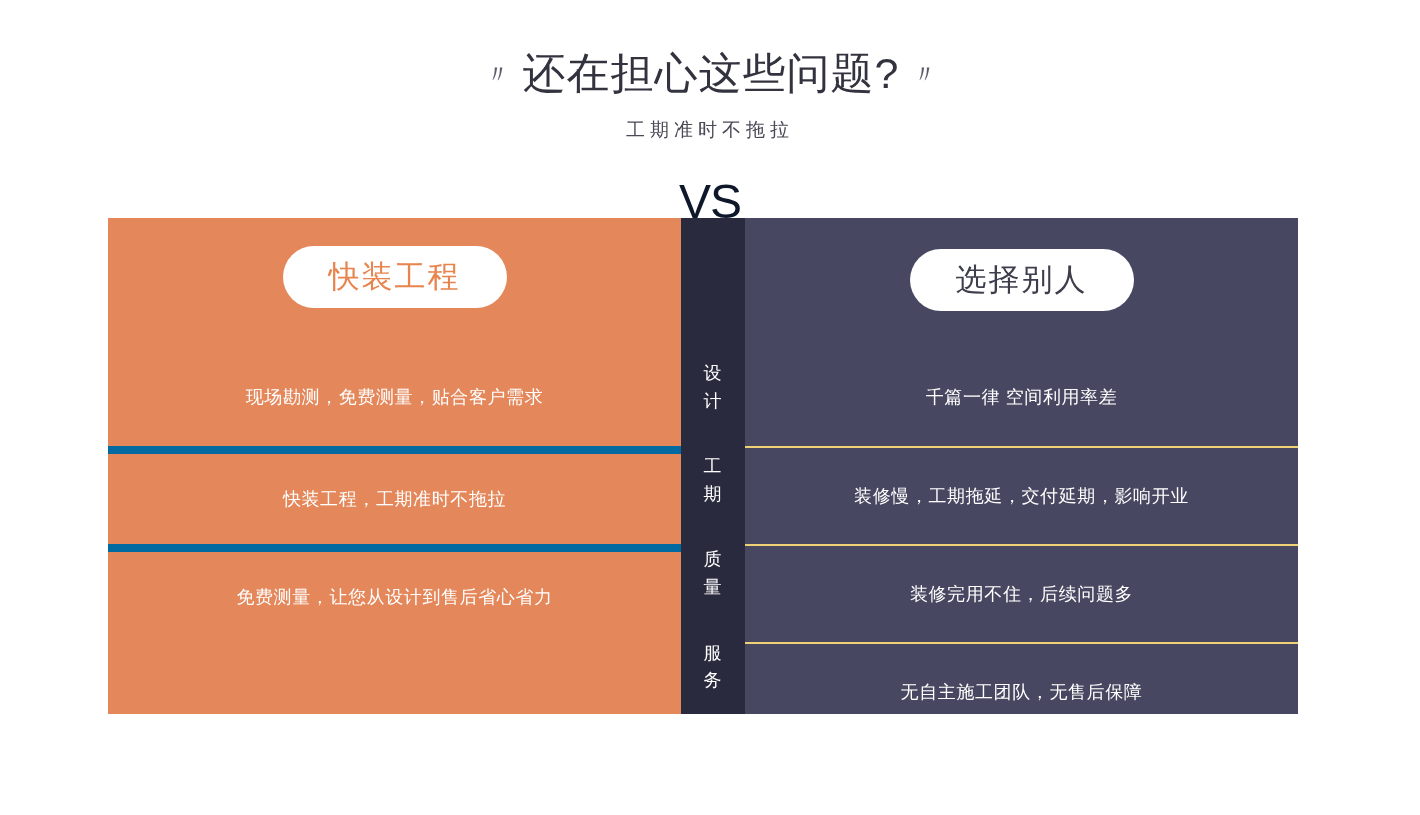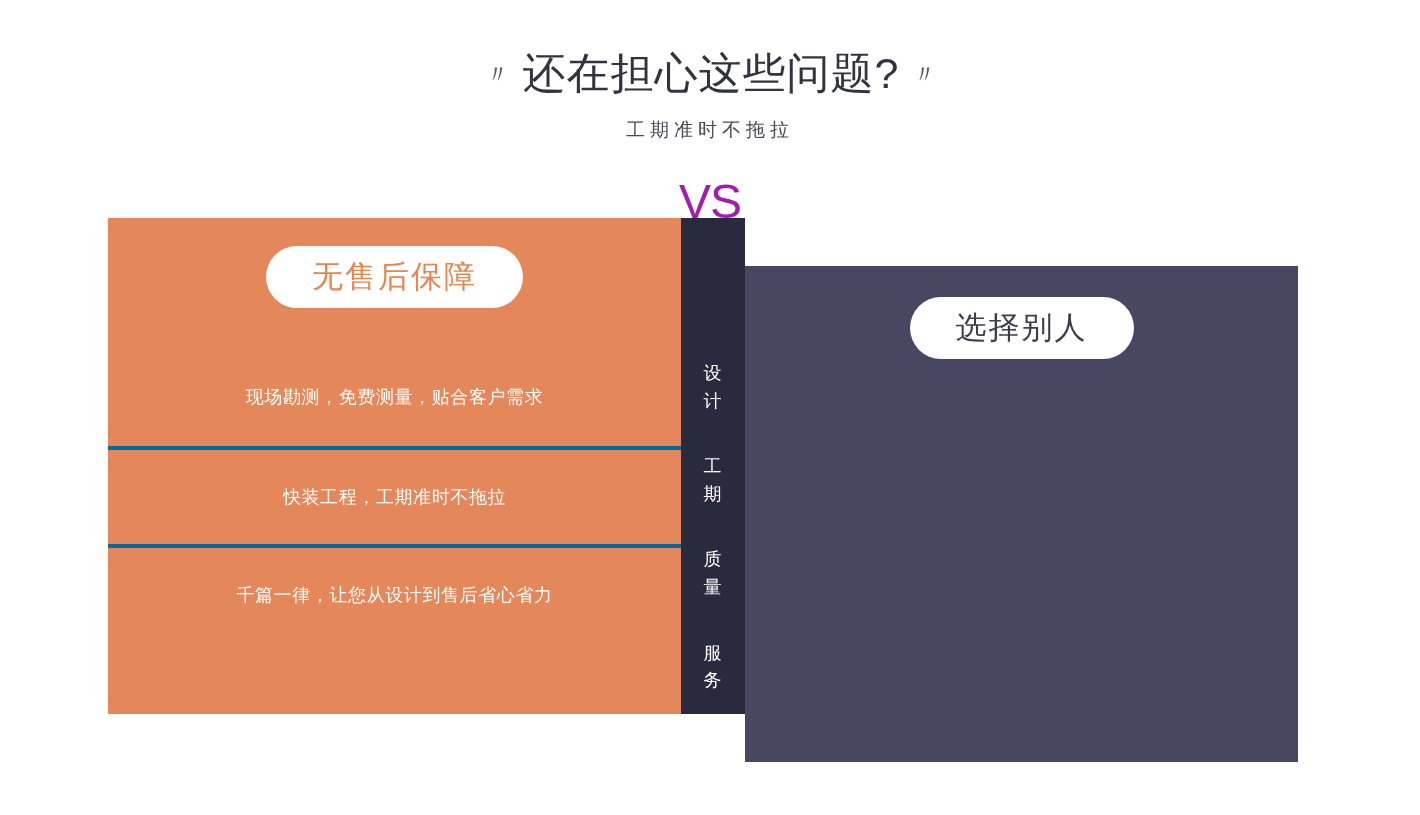--- a/index.html
+++ b/index.html
@@ -59,21 +59,21 @@
 
   
   .vs-badge {
     position: absolute;
     left: 0;
     top: 178px;
     width: 1420px;
     text-align: center;
     font-size: 48px;
     font-weight: 400;
-    color: #a21caf;
+    color: #0f172a;
     letter-spacing: -1px;
     z-index: 8;
     line-height: 1;
     font-family: "Liberation Sans", "DejaVu Sans", sans-serif;
     pointer-events: none;
   }
 
   
   .board {
     position: absolute;
@@ -96,21 +96,20 @@
   }
   .col-mid {
     width: 64px;
     background: #2a2a3e;
     display: flex;
     flex-direction: column;
   }
   .col-right {
     flex: 1;
     background: #474761;
-    margin-top: 48px;
   }
 
   
   .pill-wrap {
     height: 130px;
     display: flex;
     align-items: center;
     justify-content: center;
     box-sizing: border-box;
   }
@@ -139,21 +138,21 @@
     display: flex;
     align-items: center;
     justify-content: center;
     color: #ffffff;
     font-size: 18px;
     letter-spacing: 0.6px;
     text-align: left;
     box-sizing: border-box;
     padding: 0 18px;
   }
-  .rows-left .row { border-top: 4px solid #0369a1; }
+  .rows-left .row { border-top: 8px solid #0369a1; }
   .rows-right .row { border-top: 2px solid #f0d173; }
   .rows-left .row:first-child,
   .rows-right .row:first-child { border-top: none; }
 
   
   .mid-cell {
     height: 98px;
     display: flex;
     flex-direction: column;
     align-items: center;
@@ -177,26 +176,26 @@
   </div>
   <div class="subtitle">工期准时不拖拉</div>
 </div>
 
 <div class="vs-badge">VS</div>
 
 <div class="board">
 
   <div class="col col-left">
     <div class="pill-wrap pill-wrap-left">
-      <div class="pill pill-ours">无售后保障</div>
+      <div class="pill pill-ours">快装工程</div>
     </div>
     <div class="rows rows-left">
       <div class="row">现场勘测，免费测量，贴合客户需求</div>
       <div class="row">快装工程，工期准时不拖拉</div>
-      <div class="row">千篇一律，让您从设计到售后省心省力</div>
+      <div class="row">免费测量，让您从设计到售后省心省力</div>
     </div>
   </div>
 
   <div class="col col-mid">
     <div class="mid-head-spacer"></div>
     <div class="mid-cell">
       <span>设</span>
       <span>计</span>
     </div>
     <div class="mid-cell">
@@ -210,15 +209,21 @@
     <div class="mid-cell">
       <span>服</span>
       <span>务</span>
     </div>
   </div>
 
   <div class="col col-right">
     <div class="pill-wrap pill-wrap-right">
       <div class="pill pill-theirs">选择别人</div>
     </div>
+    <div class="rows rows-right">
+      <div class="row">千篇一律  空间利用率差</div>
+      <div class="row">装修慢，工期拖延，交付延期，影响开业</div>
+      <div class="row">装修完用不住，后续问题多</div>
+      <div class="row">无自主施工团队，无售后保障</div>
+    </div>
   </div>
 
 </div>
 
 </body></html>

